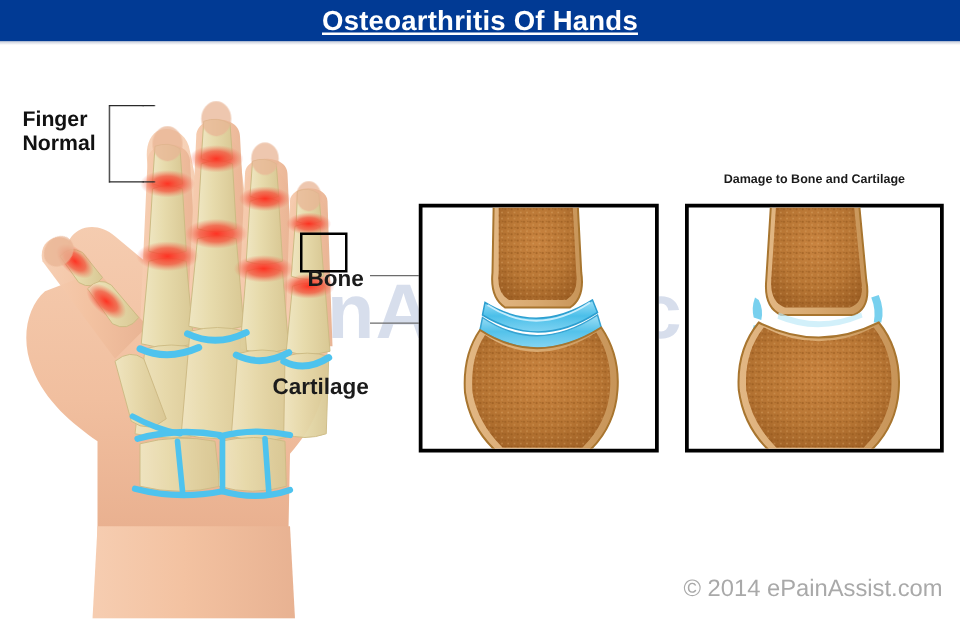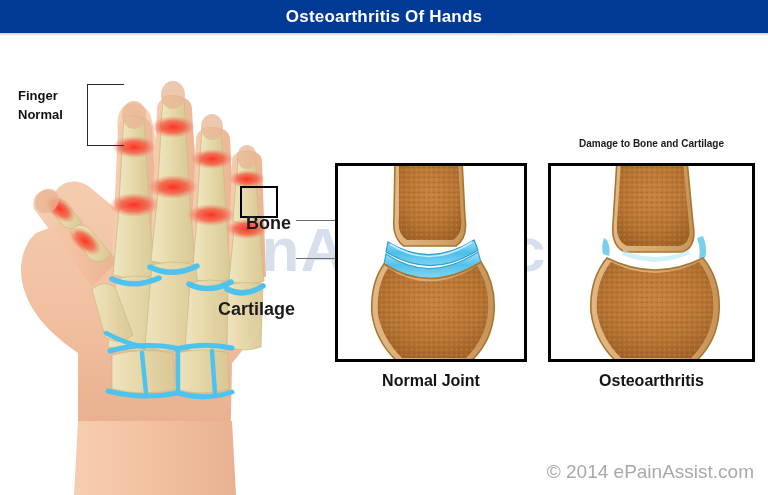--- a/index.html
+++ b/index.html
@@ -27,23 +27,24 @@
     background: #013a94;
   }
   #title-text {
     position: absolute;
     left: 0; top: 0;
     width: 768px;
     height: 33px;
     line-height: 33px;
     text-align: center;
     color: #ffffff;
-    font-size: 17px;
+    font-size: 22px;
     font-weight: bold;
     letter-spacing: 0.2px;
+    text-decoration: underline;
   }
   #banner-shadow {
     position: absolute;
     left: 0; top: 33px;
     width: 768px; height: 3px;
     background: linear-gradient(to bottom, rgba(150,160,185,0.55), rgba(255,255,255,0));
   }
 
   
   #watermark {
@@ -68,21 +69,21 @@
     width: 320px; height: 462px;
   }
   #hand-figure svg { display: block; }
 
   
   #finger-joints-label {
     position: absolute;
     left: 18px;
     top: 86px;
     width: 78px;
-    font-size: 13px;
+    font-size: 17px;
     font-weight: bold;
     color: #111111;
     line-height: 19px;
   }
   #finger-joints-bracket {
     position: absolute;
     left: 87px;
     top: 84px;
     width: 28px;
     height: 62px;
@@ -398,21 +399,20 @@
         <path d="M52 78 Q92 104 134 76" fill="none" stroke="#d8f3ff" stroke-width="1.6" opacity="0.85"></path>
       </g>
 
       <g>
         <path d="M46 98 Q92 128 143 96 Q158 118 156 146 Q154 176 132 196 L60 196 Q38 176 34 148 Q32 118 46 98 Z" fill="url(#cortN)" stroke="#a8752f" stroke-width="1.6"></path>
         <path d="M50 102 Q92 130 139 100 Q152 120 150 146 Q148 172 128 192 L64 192 Q44 172 40 148 Q38 120 50 102 Z" fill="url(#trabN)"></path>
         <path d="M50 102 Q92 130 139 100 Q152 120 150 146 Q148 172 128 192 L64 192 Q44 172 40 148 Q38 120 50 102 Z" fill="url(#specN)"></path>
       </g>
     </svg>
   </div>
-  <div class="panel-caption" id="normal-joint-caption">Normal Joint</div>
 
   <div class="joint-panel" id="oa-joint-panel">
     <svg width="201" height="193" viewBox="0 0 201 193" xmlns="http://www.w3.org/2000/svg">
       <defs>
         <radialGradient id="trabO" cx="50%" cy="40%" r="70%">
           <stop offset="0%" stop-color="#c98440"></stop>
           <stop offset="60%" stop-color="#b87634"></stop>
           <stop offset="100%" stop-color="#9d5f24"></stop>
         </radialGradient>
         <linearGradient id="cortO" x1="0" y1="0" x2="1" y2="0">
@@ -442,17 +442,16 @@
         <path d="M72 84 Q104 98 138 84 L139 88 Q104 103 71 89 Z" fill="#bfe9f8" opacity="0.7"></path>
       </g>
 
       <g>
         <path d="M56 92 Q104 116 152 92 Q170 114 168 146 Q166 176 144 196 L66 196 Q44 176 40 146 Q38 114 56 92 Z" fill="url(#cortO)" stroke="#a8752f" stroke-width="1.6"></path>
         <path d="M60 96 Q104 118 148 96 Q164 116 162 146 Q160 172 140 192 L70 192 Q50 172 46 146 Q44 116 60 96 Z" fill="url(#trabO)"></path>
         <path d="M60 96 Q104 118 148 96 Q164 116 162 146 Q160 172 140 192 L70 192 Q50 172 46 146 Q44 116 60 96 Z" fill="url(#specO)"></path>
       </g>
     </svg>
   </div>
-  <div class="panel-caption" id="oa-joint-caption">Osteoarthritis</div>
 
   <div id="copyright">© 2014 ePainAssist.com</div>
 
 </div>
 
 </body></html>

